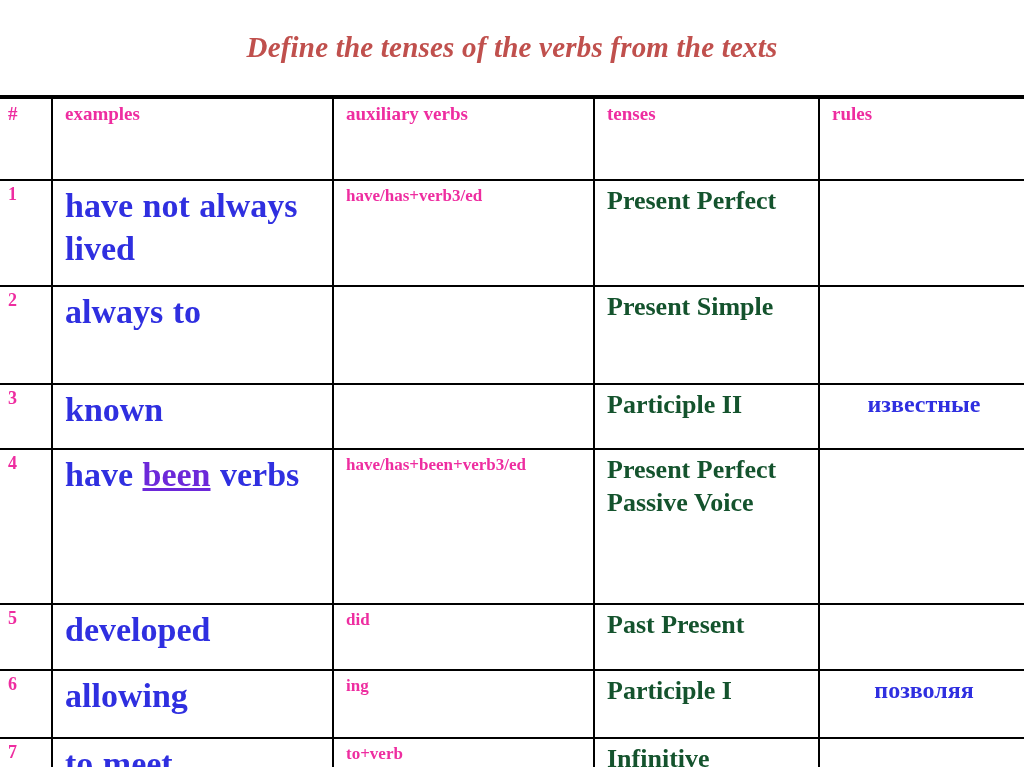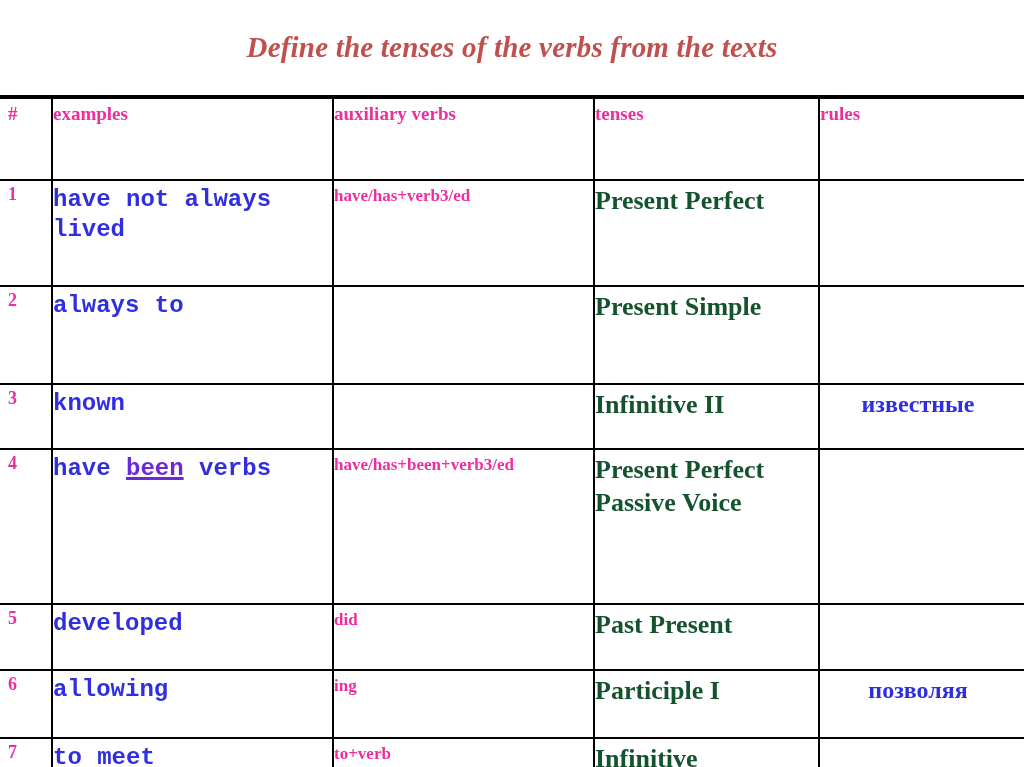--- a/index.html
+++ b/index.html
@@ -69,21 +69,21 @@
     vertical-align: top;
     padding: 4px 0 4px 0;
     background: #ffffff;
   }
   .verb-table tr:last-child td { border-bottom: none; }
   .verb-table td.col-rules { border-right: none; }
   .verb-table td.col-num { border-right: 2px solid #000000; }
 
   
   .cell-num   { padding-left: 8px;  padding-right: 4px; }
-  .cell-text  { padding-right: 8px; }
+  .cell-text  { padding-left: 12px; padding-right: 8px; }
 
   
   .hdr-row td { height: 72px; }
   .hdr-label {
     font-family: "Liberation Serif", "DejaVu Serif", serif;
     font-weight: bold;
     font-size: 19px;
     line-height: 1.15;
     color: #ee2da0;
   }
@@ -96,23 +96,23 @@
 
   
   .rownum {
     font-family: "Liberation Serif", "DejaVu Serif", serif;
     font-weight: bold;
     font-size: 18px;
     line-height: 1.1;
     color: #ee2da0;
   }
   .example {
-    font-family: Liberation Mono, monospace;
-    font-weight: bold;
-    font-size: 24px;
+    font-family: Liberation Serif, serif;
+    font-weight: bold;
+    font-size: 34px;
     line-height: 1.25;
     color: #2f2fe0;
     word-spacing: 1px;
   }
   .example .hl {
     color: #6d28d9;
     text-decoration: underline;
     text-decoration-thickness: 3px;
     text-underline-offset: 2px;
   }
@@ -226,21 +226,21 @@
         <td class="col-num">
           <div class="cell-num rownum">3</div>
         </td>
         <td>
           <div class="cell-text example"><span>known</span><span class="hl"></span><span></span></div>
         </td>
         <td>
           <div class="cell-text auxiliary empty-cell"></div>
         </td>
         <td>
-          <div class="cell-text tense">Infinitive II</div>
+          <div class="cell-text tense">Participle II</div>
         </td>
         <td class="col-rules">
           <div class="cell-text rule">известные</div>
         </td>
       </tr>
 
       <tr class="r4">
         <td class="col-num">
           <div class="cell-num rownum">4</div>
         </td>

